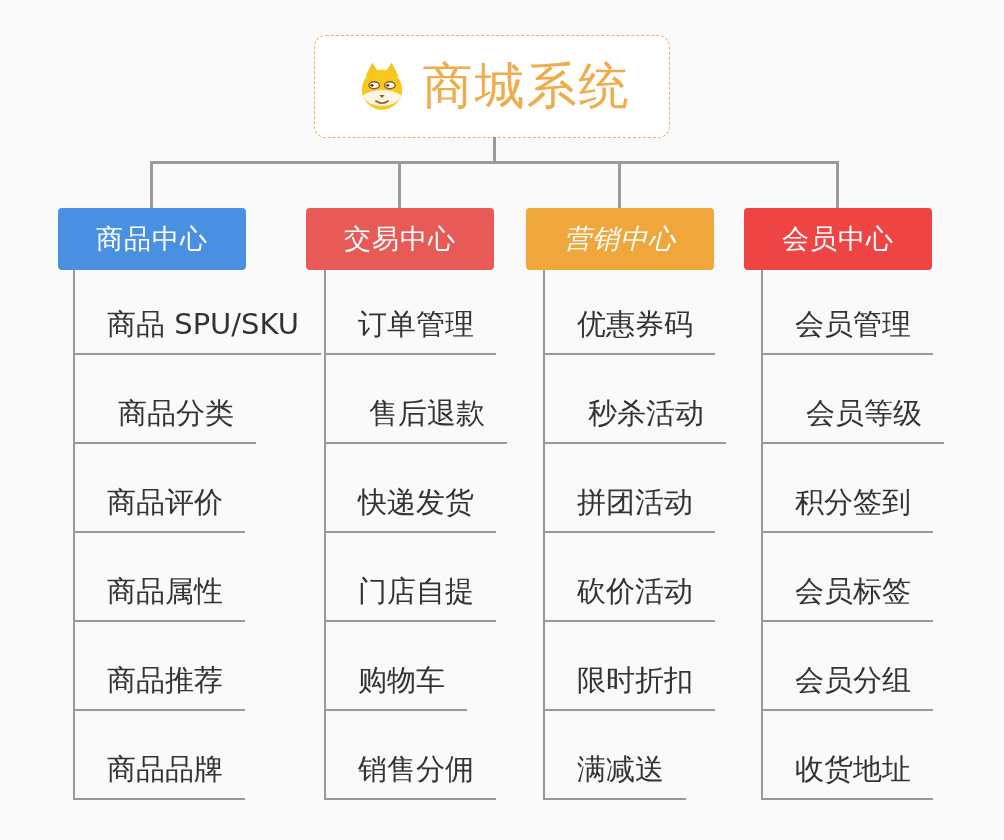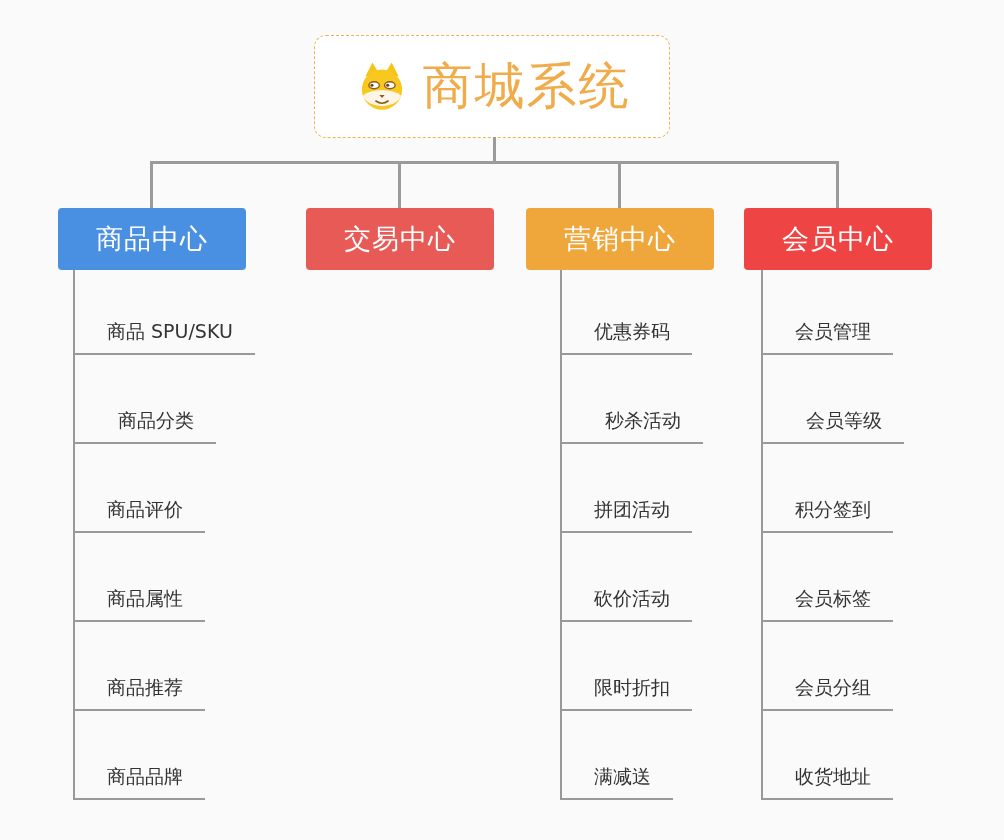--- a/index.html
+++ b/index.html
@@ -70,41 +70,41 @@
   }
   .branch-header.b0 { left: 58px;  }
   .branch-header.b1 { left: 306px; }
   .branch-header.b2 { left: 526px; }
   .branch-header.b3 { left: 744px; }
 
   
   .col { position: absolute; top: 270px; width: 240px; height: 540px; }
   .col.c0 { left: 73px;  }
   .col.c1 { left: 324px; }
-  .col.c2 { left: 560px; }
+  .col.c2 { left: 543px; }
   .col.c3 { left: 761px; }
   .vline {
     position: absolute;
     left: 0; top: 0;
     width: 2px; height: 530px;
     background: #999999;
   }
   .item {
     position: absolute;
     left: 0;
     height: 44px;
     width: max-content;
     box-sizing: border-box;
     padding: 0 22px 8px 34px;
     border-bottom: 2px solid #999999;
     display: flex;
     align-items: flex-end;
   }
   .item span {
-    font-size: 19px;
+    font-size: 29px;
     color: #333333;
     white-space: nowrap;
   }
   .item.it0 { top: 41px;  }
   .item.it1 { top: 130px; padding-left: 45px; }
   .item.it2 { top: 219px; }
   .item.it3 { top: 308px; }
   .item.it4 { top: 397px; font-family: Liberation Mono, monospace; }
   .item.it5 { top: 486px; }
 </style>
@@ -137,21 +137,21 @@
   <div class="conn drop d1"></div>
   <div class="conn drop d2"></div>
   <div class="conn drop d3"></div>
 
   <div class="branch-header b0" style="background: rgb(74, 144, 226);">
     <span>商品中心</span>
   </div>
   <div class="branch-header b1" style="background: rgb(232, 90, 86);">
     <span>交易中心</span>
   </div>
-  <div class="branch-header b2" style="background: rgb(239, 167, 60);">
+  <div class="branch-header b2" style="background: rgb(239, 167, 60); font-style: italic;">
     <span>营销中心</span>
   </div>
   <div class="branch-header b3" style="background: #ef4444;">
     <span>会员中心</span>
   </div>
 
   <div class="col c0">
     <div class="vline"></div>
     <div class="item it0">
         <span>商品 SPU/SKU</span>
@@ -166,20 +166,41 @@
         <span>商品属性</span>
       </div>
     <div class="item it4">
         <span>商品推荐</span>
       </div>
     <div class="item it5">
         <span>商品品牌</span>
       </div>
   </div>
 
+  <div class="col c1">
+    <div class="vline"></div>
+    <div class="item it0">
+        <span>订单管理</span>
+      </div>
+    <div class="item it1">
+        <span>售后退款</span>
+      </div>
+    <div class="item it2">
+        <span>快递发货</span>
+      </div>
+    <div class="item it3">
+        <span>门店自提</span>
+      </div>
+    <div class="item it4">
+        <span>购物车</span>
+      </div>
+    <div class="item it5">
+        <span>销售分佣</span>
+      </div>
+  </div>
 
   <div class="col c2">
     <div class="vline"></div>
     <div class="item it0">
         <span>优惠券码</span>
       </div>
     <div class="item it1">
         <span>秒杀活动</span>
       </div>
     <div class="item it2">

